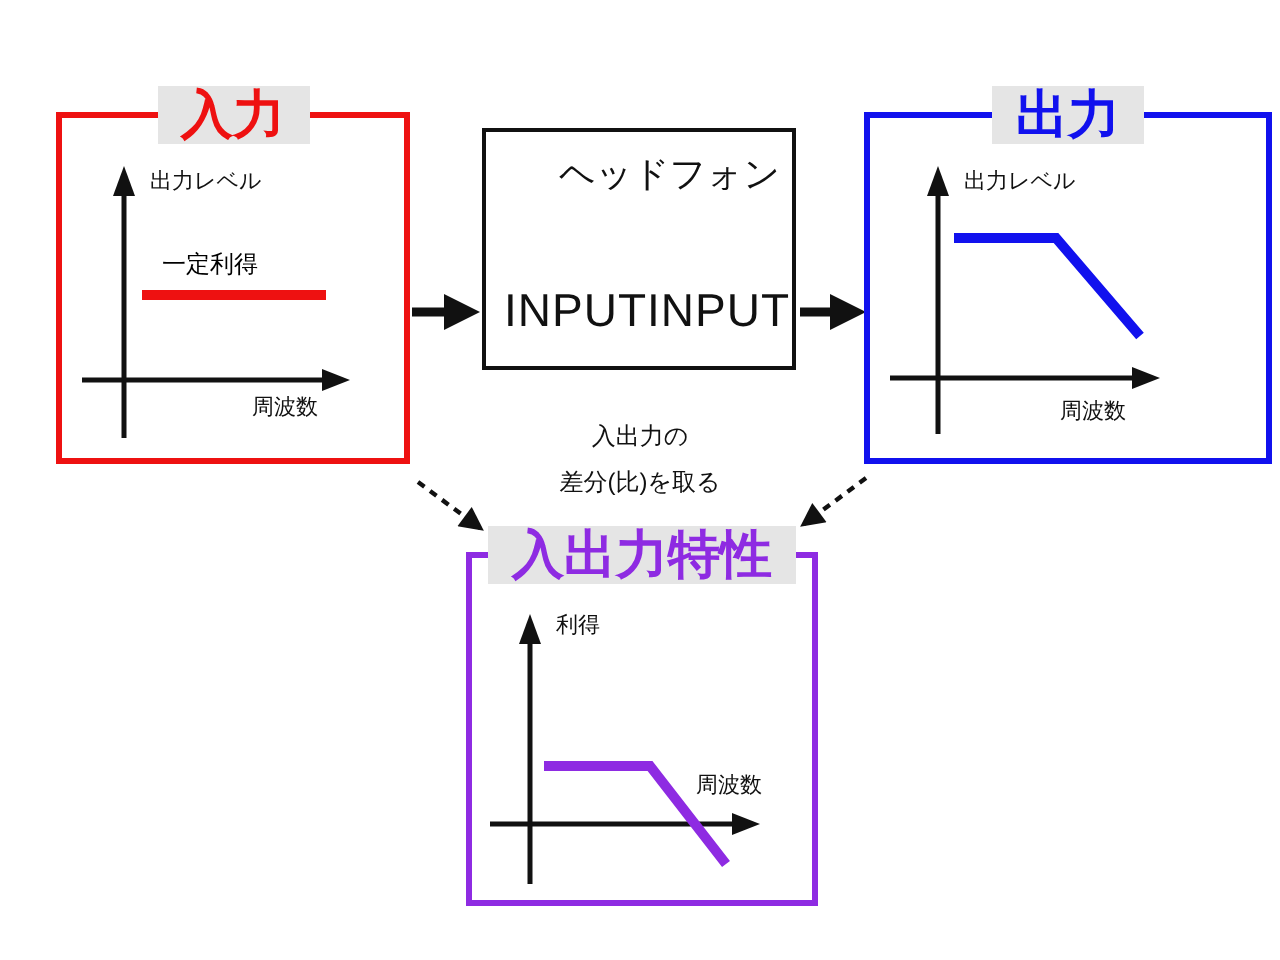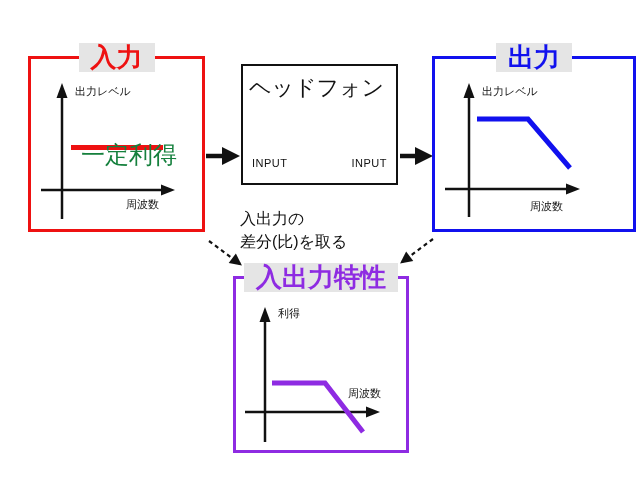--- a/index.html
+++ b/index.html
@@ -14,33 +14,33 @@
   .box-output {left:432px;top:56px; width:204px;height:176px;border:3px solid #1111ee;}
   .box-result {left:233px;top:276px;width:176px;height:177px;border:3px solid #8e2be2;padding-left:16px;}
   .box-title{
     position:absolute;top:0;left:50%;transform:translate(-50%,-56%);
     background:#e5e5e5;padding:0 12px;font-size:26px;font-weight:bold;
     white-space:nowrap;line-height:1.1;
   }
   .t-red{color:#ee1111;} .t-blue{color:#1111ee;} .t-purple{color:#8e2be2;}
   .graph{position:absolute;left:0;top:0;}
   .glabel{position:absolute;font-size:11px;line-height:1.15;white-space:nowrap;color:#111;}
-  .gain-label{position:absolute;font-size:24px;line-height:1.1;white-space:nowrap;color:#15803d;margin-top:16px;}
+  .gain-label{position:absolute;font-size:12px;line-height:1.1;white-space:nowrap;color:#000000;}
   .amp-name{
-    position:absolute;left:0;right:6px;top:7px;text-align:center;
-    font-size:22px;line-height:29px;white-space:nowrap;color:#111;
+    position:absolute;left:0;right:6px;top:7px;text-align:right;
+    font-size:18px;line-height:29px;white-space:nowrap;color:#111;
   }
   .amp-ports{
     position:absolute;left:0;right:0;bottom:14px;
     display:flex;justify-content:space-between;padding:0 9px;
-    font-size:11px;letter-spacing:0.5px;color:#111;
+    font-size:23px;letter-spacing:0.5px;color:#111;
   }
   .note{
-    position:absolute;left:240px;top:207px;width:160px;
-    font-size:16px;line-height:23px;color:#111;white-space:nowrap;
+    position:absolute;left:240px;top:207px;width:160px;text-align:center;
+    font-size:12px;line-height:23px;color:#111;white-space:nowrap;
   }
 </style>
 </head>
 <body>
 
 <div class="canvas">
 
   <svg class="layer" viewBox="0 0 640 480">
     <defs>
       <marker id="dhead" viewBox="0 0 10 10" refX="8" refY="5" markerWidth="14" markerHeight="12" orient="auto" markerUnits="userSpaceOnUse">

